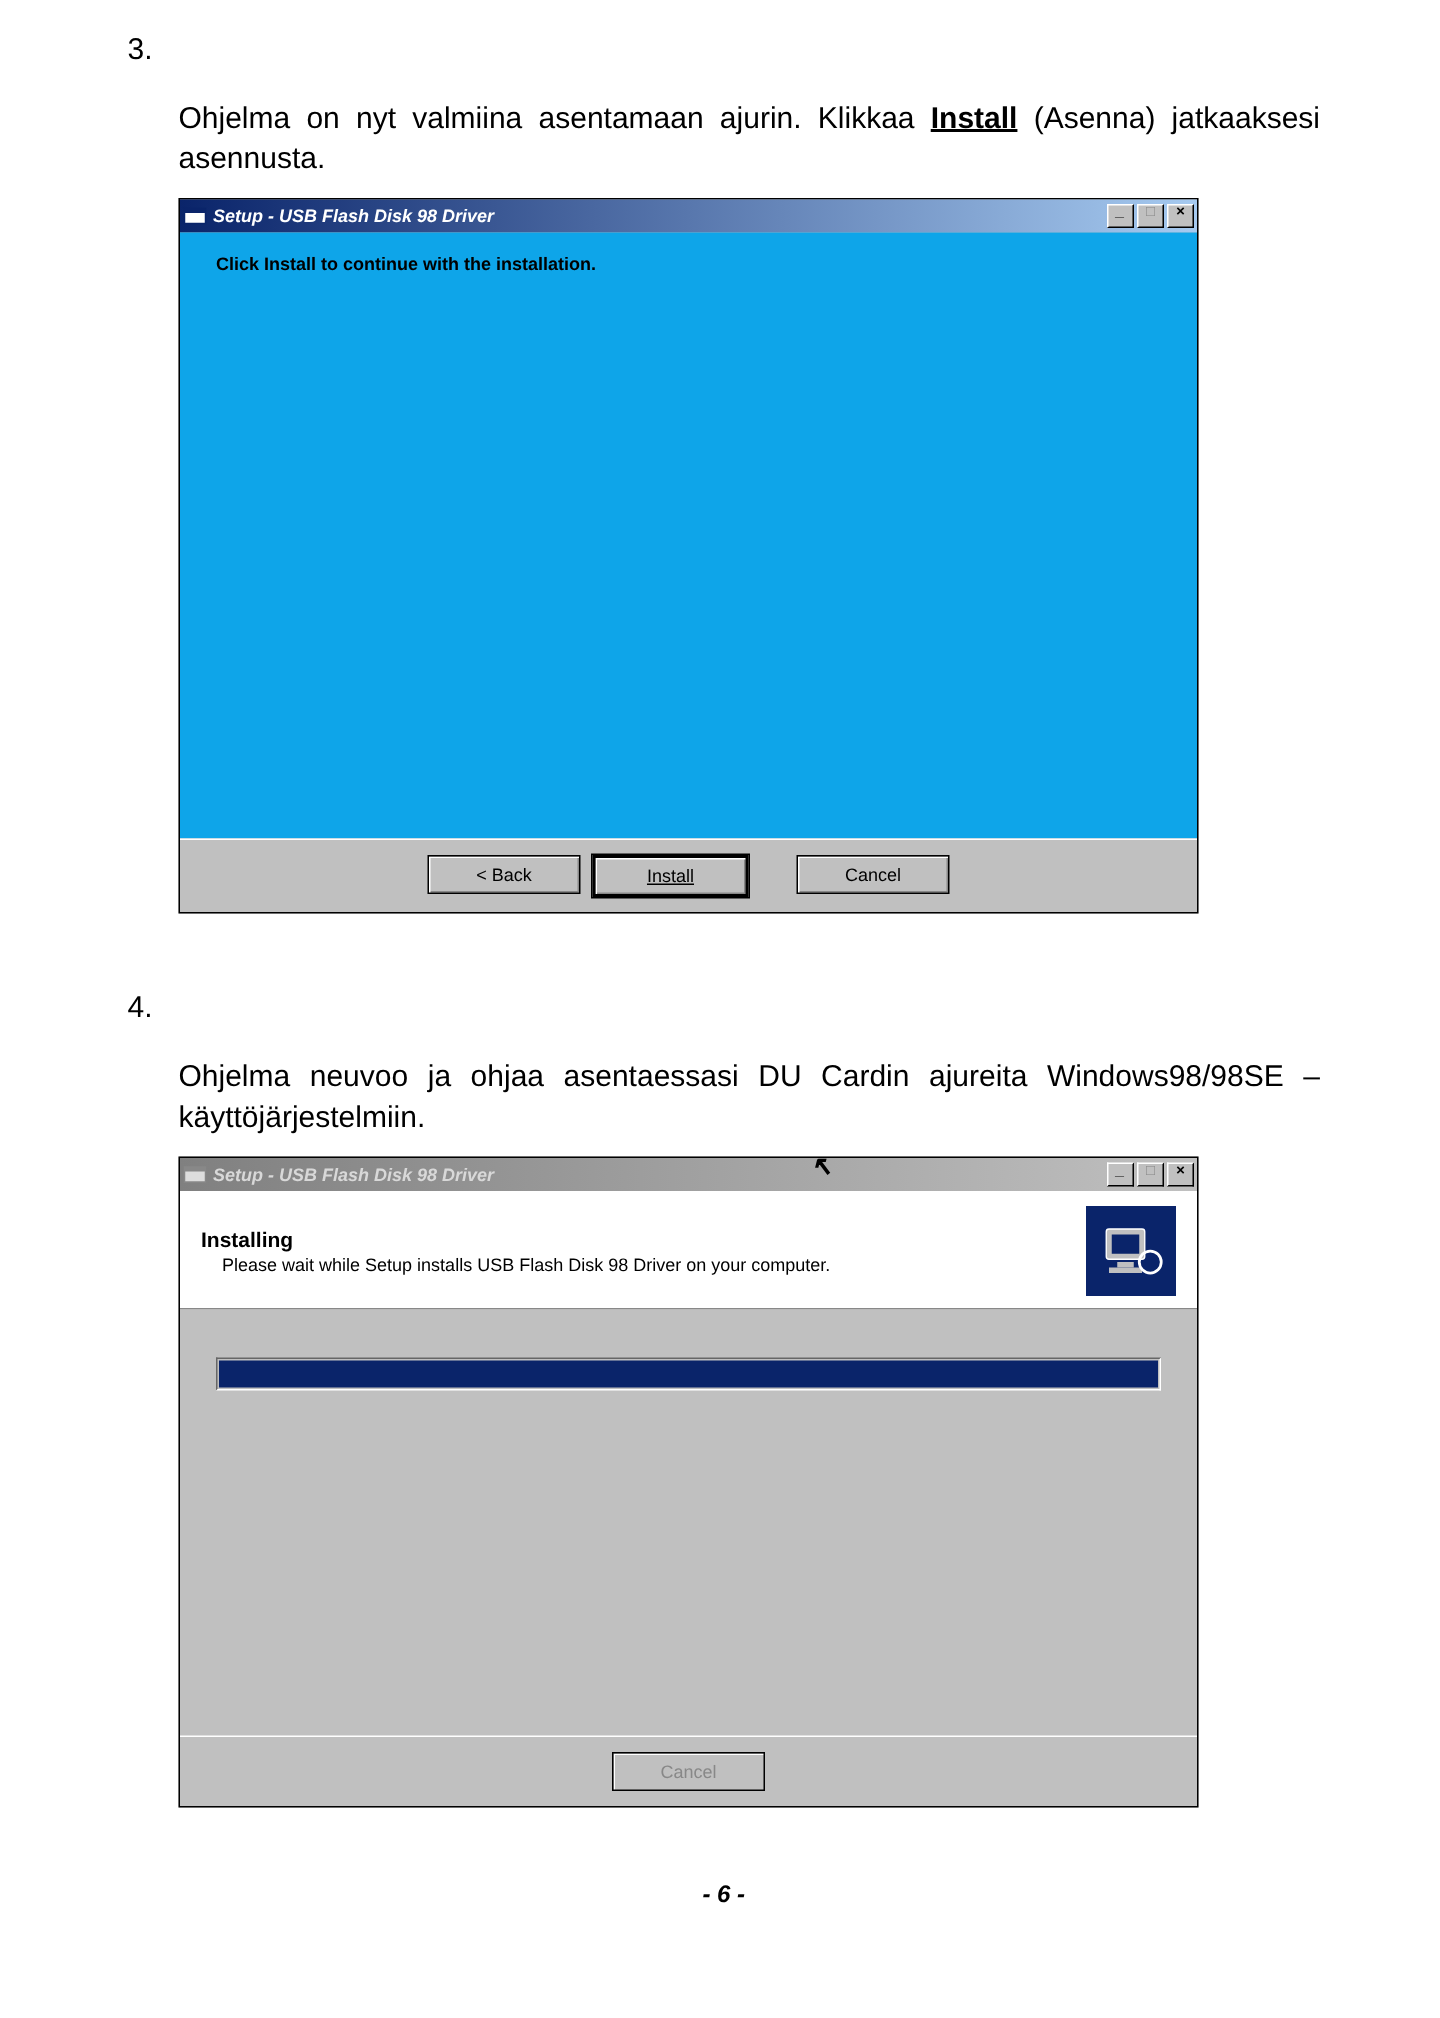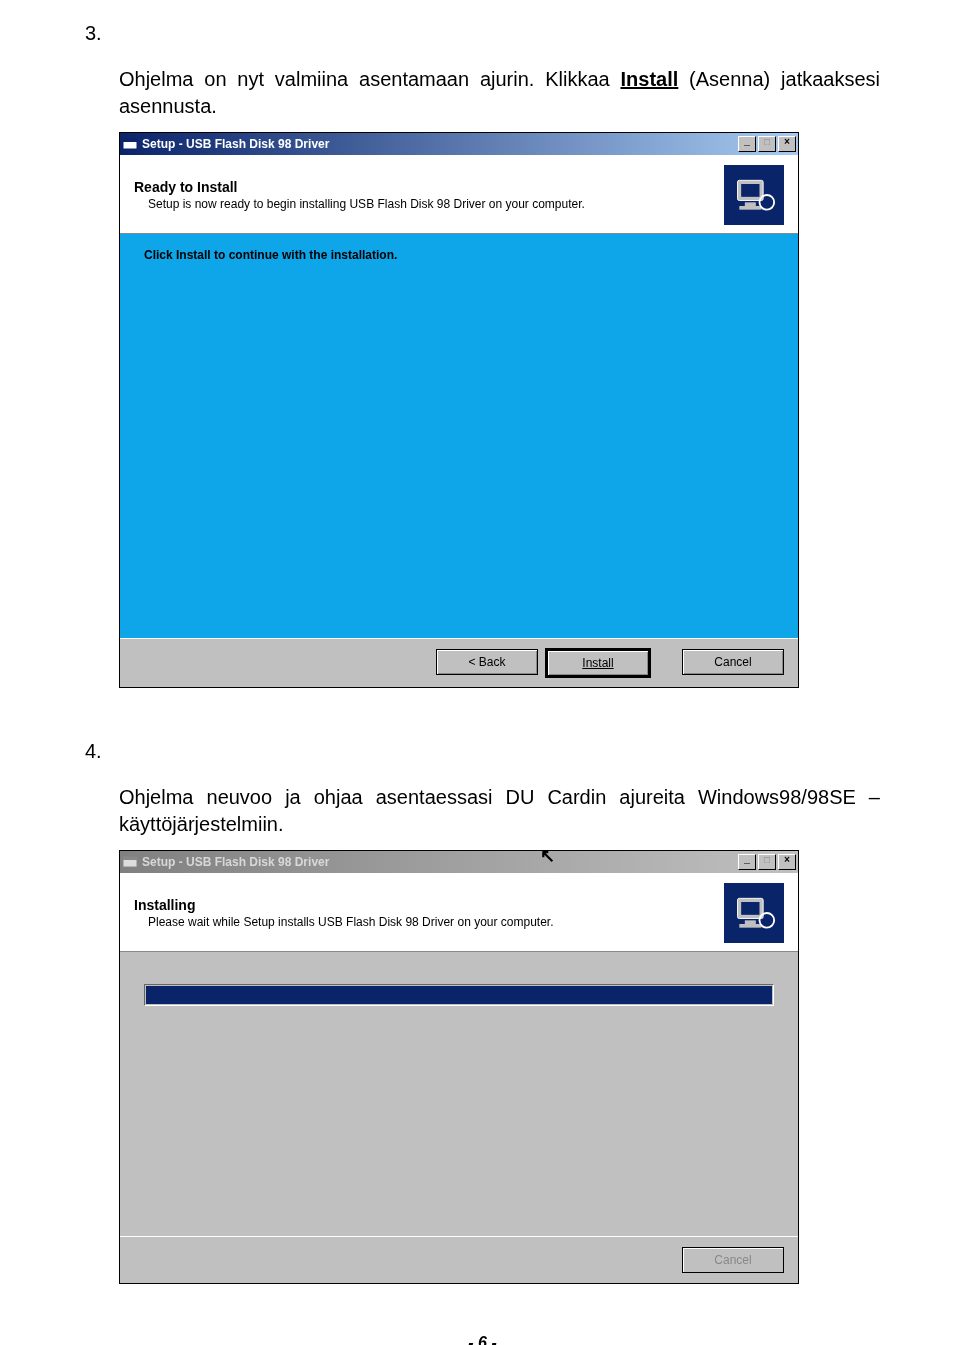--- a/index.html
+++ b/index.html
@@ -40,20 +40,21 @@
   }
   .titlebar {
     height: 22px;
     background: linear-gradient(to right, #0a246a, #a6caf0);
     display: flex;
     align-items: center;
     padding: 0 2px;
     color: #fff;
     font-size: 12px;
     font-weight: bold;
+    font-style: italic;
   }
   .titlebar.inactive {
     background: linear-gradient(to right, #808080, #c0c0c0);
     color: #d8d8d8;
   }
   .tb-icon {
     width: 16px;
     height: 16px;
     margin-right: 4px;
     display:inline-block;
@@ -113,21 +114,21 @@
   .progress-inner {
     height:100%;
     width:100%;
     background:#0a246a;
   }
   .footer-area {
     background:#c0c0c0;
     border-top:1px solid #fff;
     padding:10px 14px;
     display:flex;
-    justify-content:flex-end;
+    justify-content:center;
     gap:8px;
   }
   .btn {
     min-width:80px;
     height:24px;
     background:#c0c0c0;
     border:1px solid #000;
     box-shadow: inset 1px 1px 0 #fff, inset -1px -1px 0 #888;
     font-size:12px;
     padding:0 10px;
@@ -178,90 +179,75 @@
           <rect x="1" y="3" width="14" height="3" fill="#0a246a"></rect>
         </svg>
       </span>
       <span class="tb-title">Setup - USB Flash Disk 98 Driver</span>
       <span class="tb-btns">
         <span class="tb-btn">_</span>
         <span class="tb-btn dis">□</span>
         <span class="tb-btn">×</span>
       </span>
     </div>
+    <div class="body-area">
+      <div>Click Install to continue with the installation.</div>
+    </div>
+    <div class="footer-area">
+      <div class="btn">
+        <span>&lt; Back</span>
+      </div>
+      <div class="btn default">
+        <span style="text-decoration:underline">Install</span>
+      </div>
+      <span class="spacer"></span>
+      <div class="btn">
+        <span>Cancel</span>
+      </div>
+    </div>
+  </div>
+
+  <div style="height:50px"></div>
+
+  <p class="instr">
+    <span class="num">4.</span>
+    <span class="txt">Ohjelma neuvoo ja ohjaa asentaessasi DU Cardin ajureita Windows98/98SE –käyttöjärjestelmiin.</span>
+  </p>
+
+  <div class="win">
+    <div class="titlebar inactive cursor">
+      <span class="tb-icon">
+        <svg viewBox="0 0 16 16" width="16" height="16">
+          <rect x="1" y="3" width="14" height="10" fill="#ddd" stroke="#888"></rect>
+          <rect x="1" y="3" width="14" height="3" fill="#888"></rect>
+        </svg>
+      </span>
+      <span class="tb-title">Setup - USB Flash Disk 98 Driver</span>
+      <span class="cursor-arrow">↖</span>
+      <span class="tb-btns">
+        <span class="tb-btn">_</span>
+        <span class="tb-btn dis">□</span>
+        <span class="tb-btn">×</span>
+      </span>
+    </div>
     <div class="header-area">
       <div class="header-text">
-        <div class="h-main">Ready to Install</div>
-        <div class="h-sub">Setup is now ready to begin installing USB Flash Disk 98 Driver on your computer.</div>
+        <div class="h-main">Installing</div>
+        <div class="h-sub">Please wait while Setup installs USB Flash Disk 98 Driver on your computer.</div>
       </div>
       <div class="header-icon">
         <svg viewBox="0 0 48 48" width="44" height="44">
           <rect x="6" y="8" width="28" height="22" rx="2" fill="#c0c0c0" stroke="#fff" stroke-width="1"></rect>
           <rect x="10" y="12" width="20" height="14" fill="#0a246a"></rect>
           <rect x="14" y="32" width="12" height="4" fill="#c0c0c0"></rect>
           <rect x="8" y="36" width="24" height="4" fill="#c0c0c0"></rect>
           <circle cx="38" cy="32" r="8" fill="none" stroke="#fff" stroke-width="2"></circle>
         </svg>
       </div>
     </div>
-    <div class="body-area">
-      <div>Click Install to continue with the installation.</div>
-    </div>
-    <div class="footer-area">
-      <div class="btn">
-        <span>&lt; Back</span>
-      </div>
-      <div class="btn default">
-        <span style="text-decoration:underline">Install</span>
-      </div>
-      <span class="spacer"></span>
-      <div class="btn">
-        <span>Cancel</span>
-      </div>
-    </div>
-  </div>
-
-  <div style="height:50px"></div>
-
-  <p class="instr">
-    <span class="num">4.</span>
-    <span class="txt">Ohjelma neuvoo ja ohjaa asentaessasi DU Cardin ajureita Windows98/98SE –käyttöjärjestelmiin.</span>
-  </p>
-
-  <div class="win">
-    <div class="titlebar inactive cursor">
-      <span class="tb-icon">
-        <svg viewBox="0 0 16 16" width="16" height="16">
-          <rect x="1" y="3" width="14" height="10" fill="#ddd" stroke="#888"></rect>
-          <rect x="1" y="3" width="14" height="3" fill="#888"></rect>
-        </svg>
-      </span>
-      <span class="tb-title">Setup - USB Flash Disk 98 Driver</span>
-      <span class="cursor-arrow">↖</span>
-      <span class="tb-btns">
-        <span class="tb-btn">_</span>
-        <span class="tb-btn dis">□</span>
-        <span class="tb-btn">×</span>
-      </span>
-    </div>
-    <div class="header-area">
-      <div class="header-text">
-        <div class="h-main">Installing</div>
-        <div class="h-sub">Please wait while Setup installs USB Flash Disk 98 Driver on your computer.</div>
-      </div>
-      <div class="header-icon">
-        <svg viewBox="0 0 48 48" width="44" height="44">
-          <rect x="6" y="8" width="28" height="22" rx="2" fill="#c0c0c0" stroke="#fff" stroke-width="1"></rect>
-          <rect x="10" y="12" width="20" height="14" fill="#0a246a"></rect>
-          <rect x="14" y="32" width="12" height="4" fill="#c0c0c0"></rect>
-          <rect x="8" y="36" width="24" height="4" fill="#c0c0c0"></rect>
-          <circle cx="38" cy="32" r="8" fill="none" stroke="#fff" stroke-width="2"></circle>
-        </svg>
-      </div>
-    </div>
     <div class="body-area2">
       <div class="progress-outer">
         <div class="progress-inner"></div>
       </div>
     </div>
     <div class="footer-area">
       <div class="btn dis">
         <span>Cancel</span>
       </div>
     </div>

